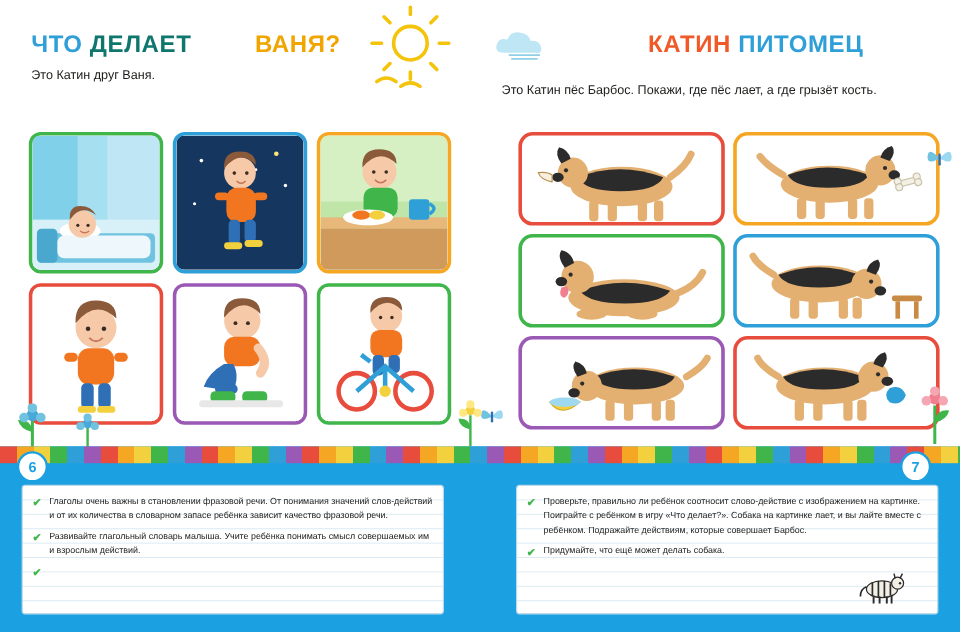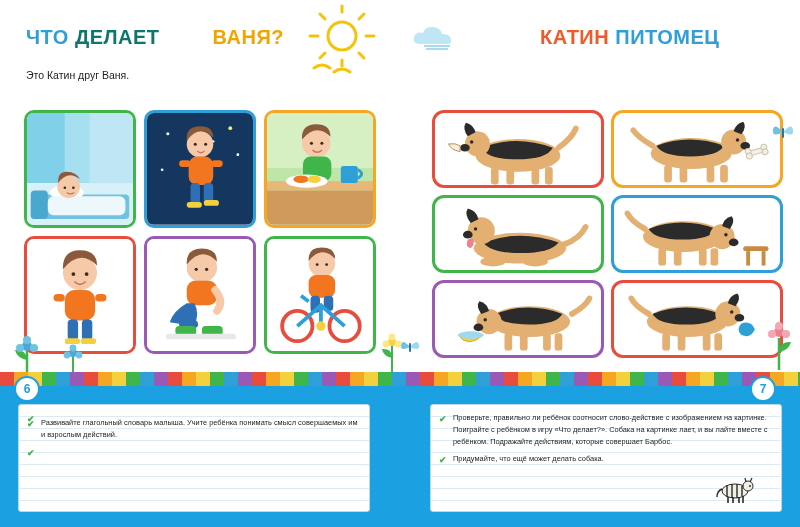--- a/index.html
+++ b/index.html
@@ -39,21 +39,21 @@
   }
   .title-right .w1 { color:#f05a28; }
   .title-right .w2 { color:#2f9fd8;margin-top:18px; }
 
   .instr {
     position:absolute;
     font-size:10.5px;
     color:#1d1d1b;
     line-height:1.35;
   }
-  .instr-left  { left:26px; top:68px; width:340px; }
+  .instr-left  { left:26px; top:56px; width:340px; }
   .instr-right { left:418px; top:68px; width:365px; }
 
   
   .grid-left {
     position:absolute; left:24px; top:110px;
     width:352px; height:248px;
     display:grid;
     grid-template-columns: repeat(3, 112px);
     grid-template-rows: repeat(2, 118px);
     gap:8px;
@@ -289,20 +289,21 @@
   </div>
 
   <div class="half right">
 
     <div class="title title-right">
       <span class="w1">КАТИН</span>
       <span class="w2">ПИТОМЕЦ</span>
     </div>
 
     <div class="instr instr-right" style="left:18px;">
+      <div>Это Катин пёс Барбос. Покажи, где пёс лает, а где грызёт кость.</div>
     </div>
 
     <div class="grid-right" style="left:32px;">
 
       <div class="rcell">
         <svg class="scene" viewBox="0 0 172 78">
           <ellipse cx="86" cy="44" rx="44" ry="17" fill="#e3b072"></ellipse>
           <path d="M48 36 q36 -14 74 0 q-6 12 -37 12 q-31 0 -37 -12z" fill="#2b2b2b"></path>
           <circle cx="44" cy="32" r="13" fill="#e3b072"></circle>
           <path d="M34 24 q-6 -8 -2 -14 q8 2 10 10z" fill="#2b2b2b"></path>
@@ -478,20 +479,21 @@
   <div class="page-num left" style="top:376px; left:14px;">
     <span>6</span>
   </div>
   <div class="page-num right" style="top:376px; left:750px;">
     <span>7</span>
   </div>
 
   <div class="notebox left">
     <div class="note-item">
       <span class="tick">✔</span>
+      <span>Глаголы очень важны в становлении фразовой речи. От понимания значений слов-действий и от их количества в словарном запасе ребёнка зависит качество фразовой речи.</span>
     </div>
     <div class="note-item">
       <span class="tick">✔</span>
       <span>Развивайте глагольный словарь малыша. Учите ребёнка понимать смысл совершаемых им и взрослым действий.</span>
     </div>
     <div class="note-item">
       <span class="tick">✔</span>
     </div>
   </div>
 

